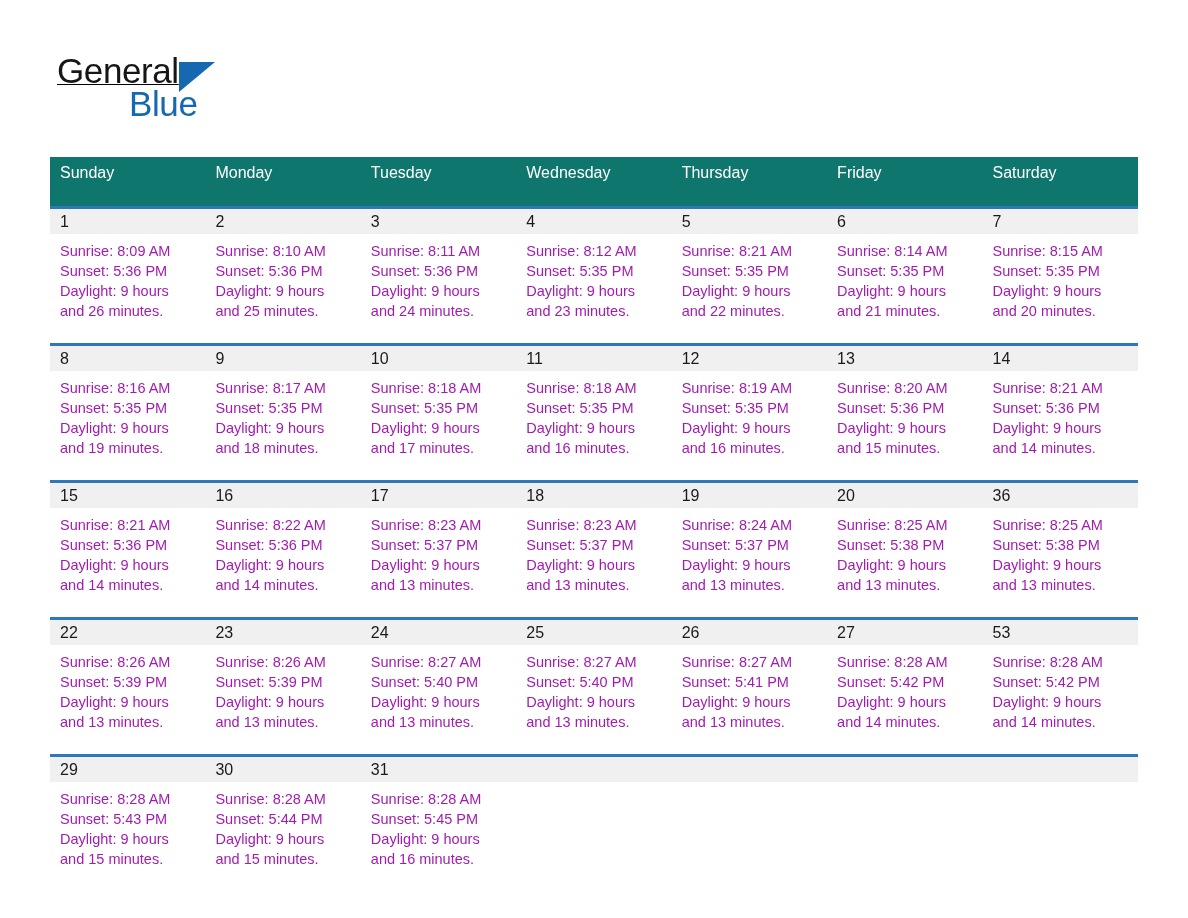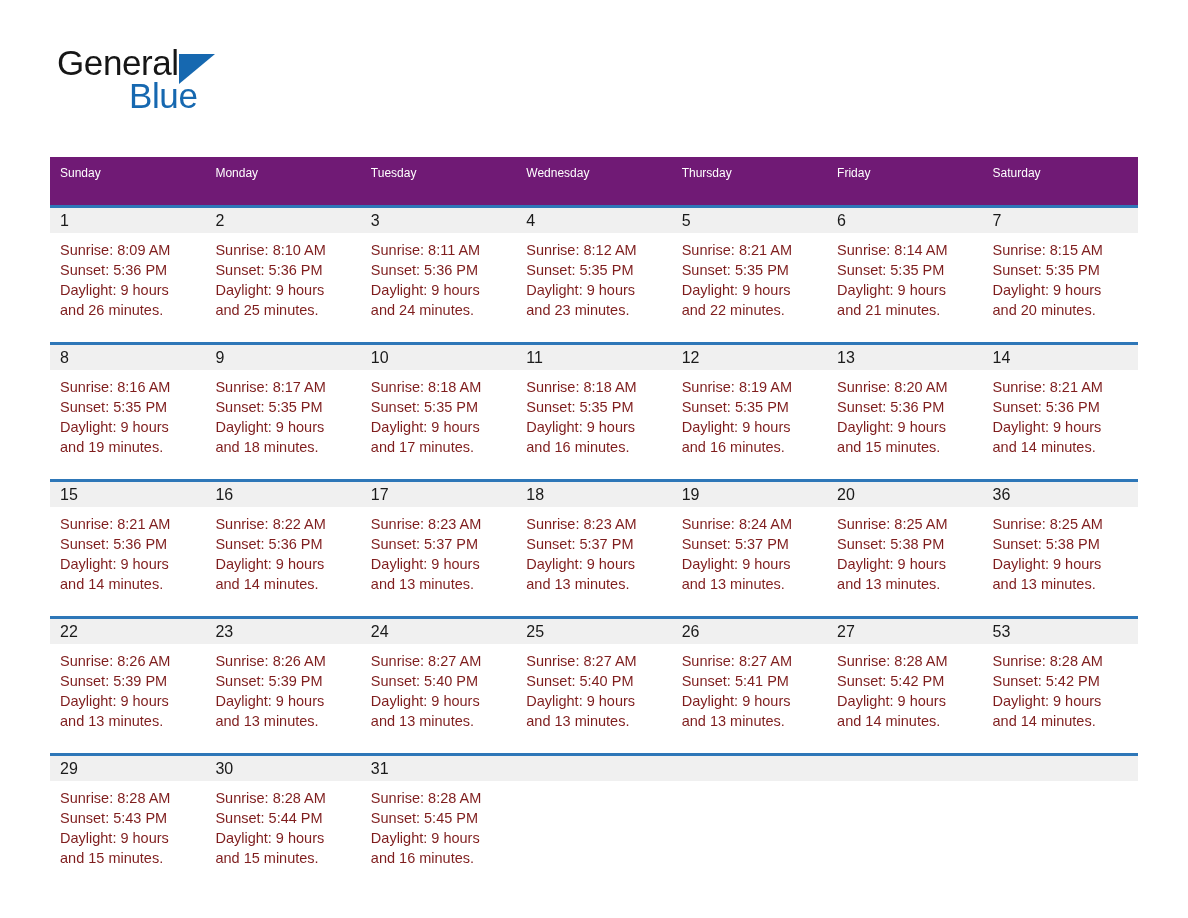--- a/index.html
+++ b/index.html
@@ -25,23 +25,24 @@
   .top-header {
     position: absolute;
     left: 0;
     top: 0;
     width: 1188px;
     height: 157px;
   }
   .brand {
     position: absolute;
     left: 57px;
-    top: 44px;
+    top: 52px;
     width: 260px;
     height: 70px;
+    text-decoration: underline;
   }
   .brand-line1 {
     position: relative;
     height: 38px;
     line-height: 38px;
     white-space: nowrap;
   }
   .brand-general {
     font-size: 35px;
     color: #161616;
@@ -97,23 +98,23 @@
   }
   table.cal {
     border-collapse: collapse;
     table-layout: fixed;
     width: 1088px;
   }
   table.cal col {
     width: 155.43px;
   }
   thead th {
-    background: #701a75;
+    background: #0f766e;
     color: #ffffff;
-    font-size: 12px;
+    font-size: 16px;
     font-weight: normal;
     text-align: left;
     padding: 7px 0 24px 10px;
     height: 17px;
     vertical-align: middle;
   }
   tbody tr.week {
     border-top: 3px solid #2e77b8;
   }
   tbody td.day {
@@ -133,21 +134,21 @@
     font-size: 16px;
     color: #1a1a1a;
   }
   td.empty .daynum-band {
     background: #f0f0f0;
   }
   .info {
     padding: 7px 8px 0 10px;
     font-size: 14.5px;
     line-height: 20px;
-    color: #7f1d1d;
+    color: #a21caf;
   }
   .info div {
     white-space: nowrap;
   }
   .spacer-row td {
     height: 16px;
     background: #ffffff;
     padding: 0;
     border: none;
   }

